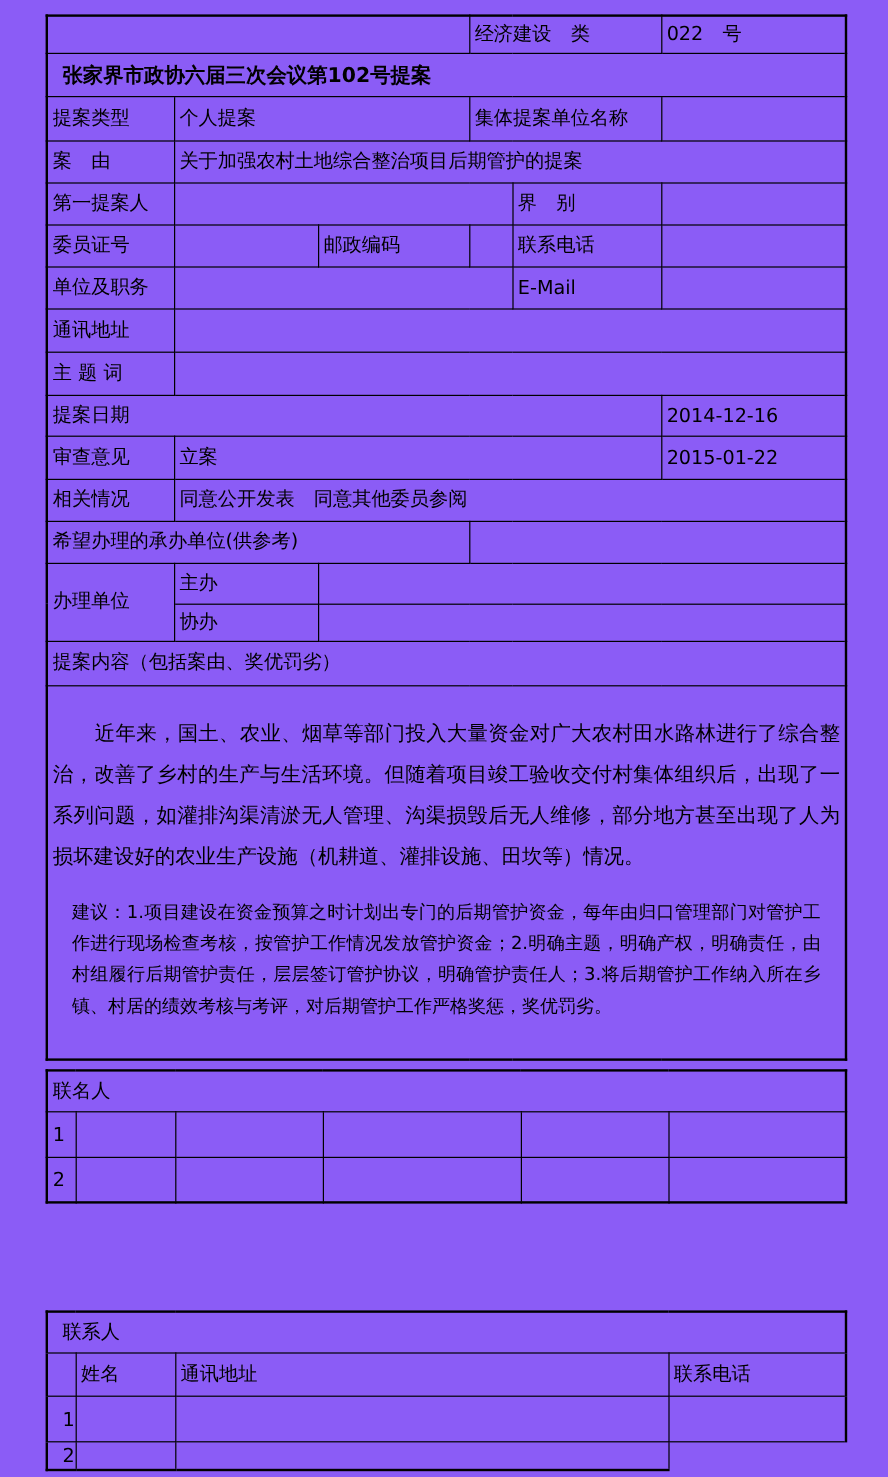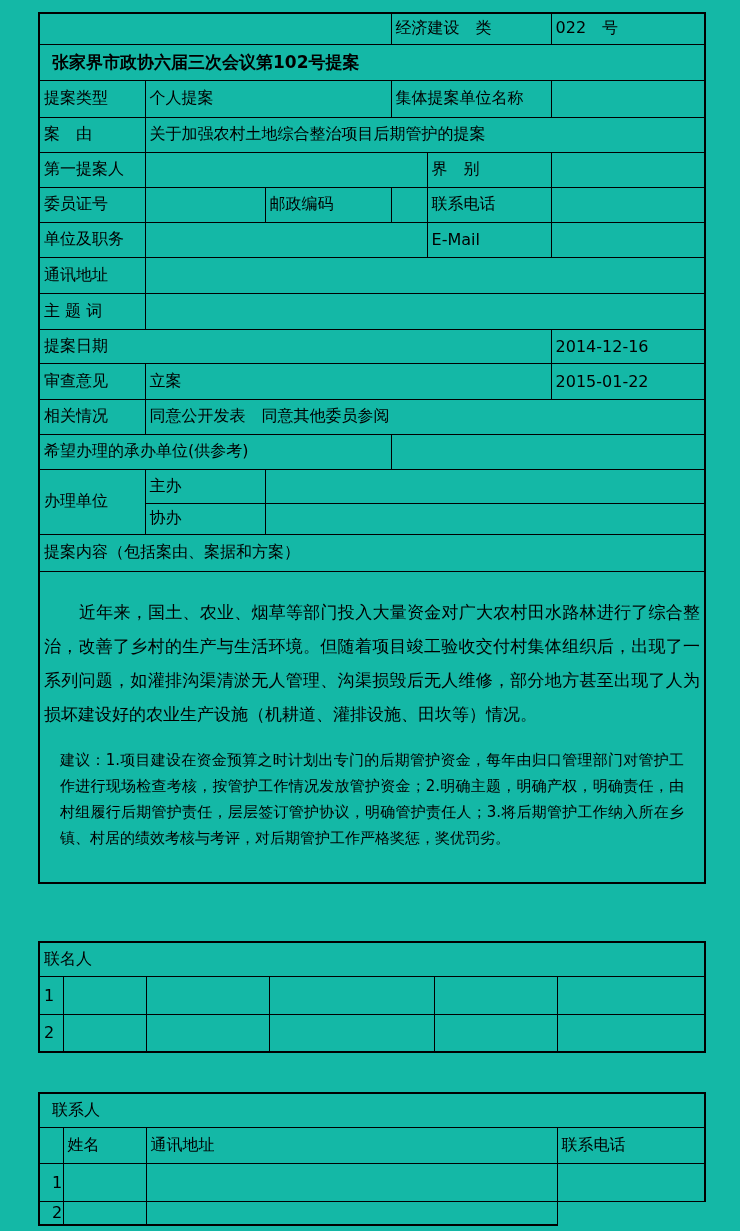--- a/index.html
+++ b/index.html
@@ -1,39 +1,39 @@
 <!DOCTYPE html>
 <html><head>
 <meta charset="utf-8">
 <style>
   html, body { margin: 0; padding: 0; background: #ffffff; }
   body { font-family: "DejaVu Sans", sans-serif; color: #000; }
   .page {
     position: relative;
     width: 740px;
     height: 1231px;
-    background: #14b8a6;
+    background: #8b5cf6;
     overflow: hidden;
   }
   table.t {
     position: absolute;
     border-collapse: collapse;
     table-layout: fixed;
   }
   table.t td {
     border: 1px solid #000;
     padding: 1px 4px;
     font-size: 16px;
     vertical-align: middle;
     overflow: hidden;
     word-break: break-all;
   }
   #main-table, #joint-table { border: 2px solid #000; }
   #main-table { left: 38px; top: 12px; width: 666px; }
-  #joint-table { left: 38px; top: 941px; width: 666px; }
+  #joint-table { left: 38px; top: 891px; width: 666px; }
   #contact-table { left: 38px; top: 1092px; width: 666px; border: none; }
 
   #main-table td.title-cell {
     font-weight: bold;
     font-size: 17px;
     padding-left: 12px;
   }
   td.num-cell { font-size: 14px; padding: 1px 3px; }
 
   td.content-cell { vertical-align: top; padding: 0 5px; }
@@ -139,21 +139,21 @@
       <tr style="height:34px">
         <td rowspan="2">办理单位</td>
         <td>主办</td>
         <td colspan="4"></td>
       </tr>
       <tr style="height:31px">
         <td>协办</td>
         <td colspan="4"></td>
       </tr>
       <tr style="height:37px">
-        <td colspan="6">提案内容（包括案由、案据和方案）</td>
+        <td colspan="6">提案内容（包括案由、奖优罚劣）</td>
       </tr>
       <tr style="height:312px">
         <td colspan="6" class="content-cell">
           <p class="para1">近年来，国土、农业、烟草等部门投入大量资金对广大农村田水路林进行了综合整治，改善了乡村的生产与生活环境。但随着项目竣工验收交付村集体组织后，出现了一系列问题，如灌排沟渠清淤无人管理、沟渠损毁后无人维修，部分地方甚至出现了人为损坏建设好的农业生产设施（机耕道、灌排设施、田坎等）情况。</p>
           <p class="para2">建议：1.项目建设在资金预算之时计划出专门的后期管护资金，每年由归口管理部门对管护工作进行现场检查考核，按管护工作情况发放管护资金；2.明确主题，明确产权，明确责任，由村组履行后期管护责任，层层签订管护协议，明确管护责任人；3.将后期管护工作纳入所在乡镇、村居的绩效考核与考评，对后期管护工作严格奖惩，奖优罚劣。</p>
         </td>
       </tr>
     </tbody>
   </table>
 

